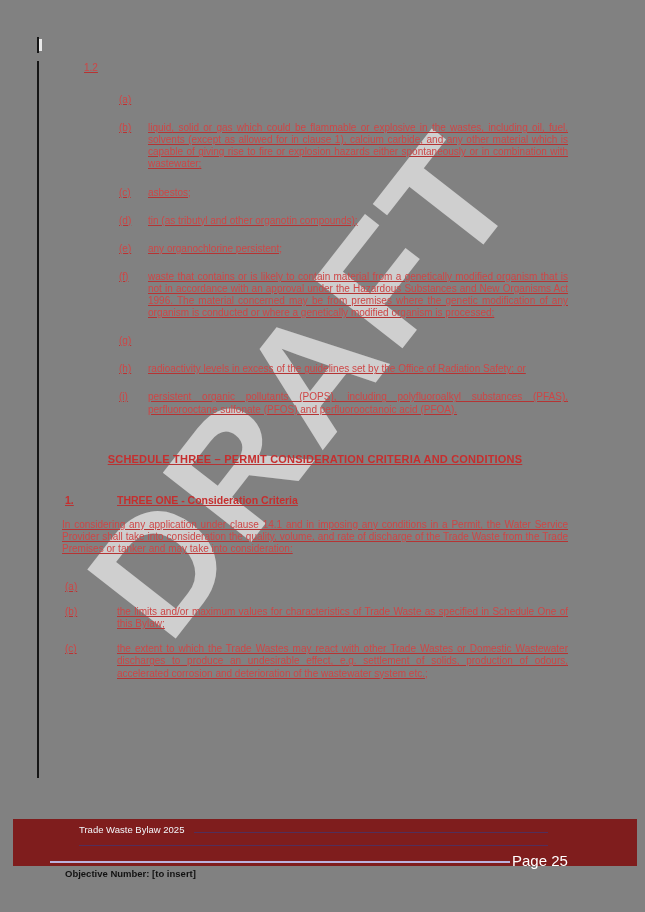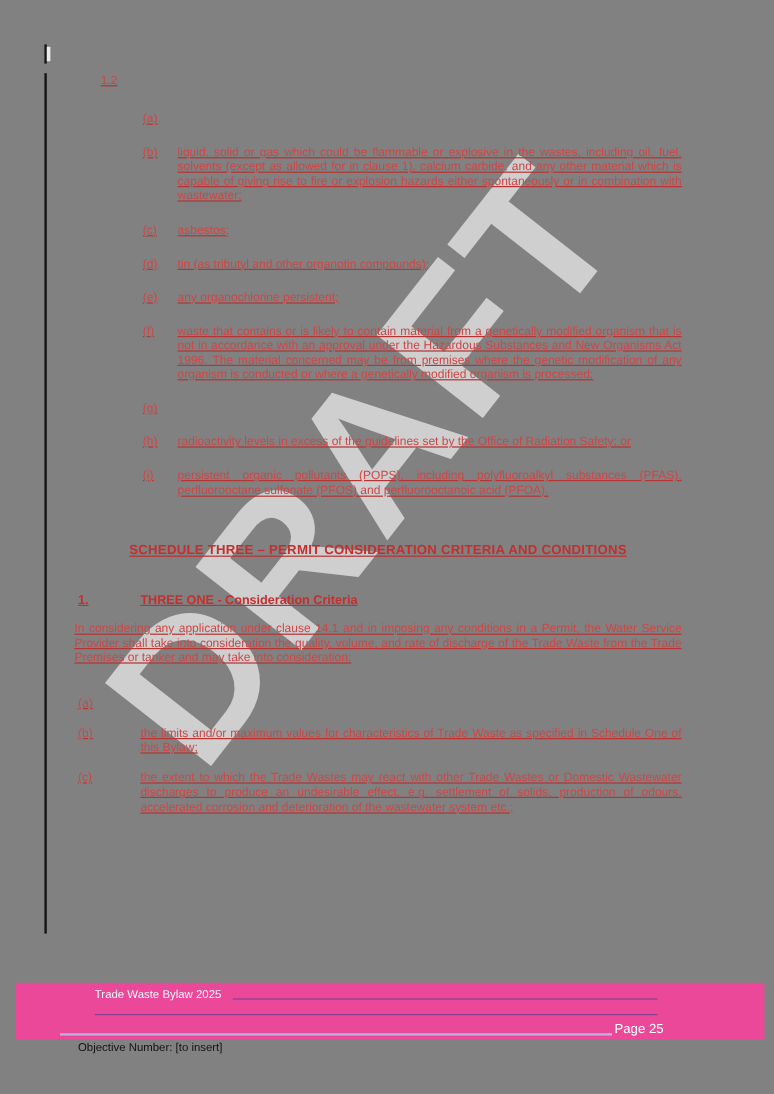--- a/index.html
+++ b/index.html
@@ -59,32 +59,32 @@
 
   .intro { margin-top:13px; text-align:justify; }
 
   .l-item { padding-left:3px; margin-top:13px; }
   .l-item.first { margin-top:26px; }
   .l-item .marker { flex:0 0 52px; }
 
   
   .footer-bar {
     position:absolute; left:13px; top:819px; width:624px; height:47px;
-    background:#ec4899; z-index:3;
+    background:#7f1d1d; z-index:3;
   }
   .f-title { position:absolute; left:66px; top:5px; color:#f2f6fa; font-size:9.5px; }
   .f-line  { position:absolute; height:1px; background:rgba(45,60,140,0.55); }
   .f-line.a { left:181px; top:13px; width:354px; }
   .f-line.b { left:66px;  top:26px; width:469px; }
   .f-line.c { left:37px; top:42px; width:460px; height:2px; background:#bcb2de; }
-  .f-page { position:absolute; left:499px; top:33px; color:#ffffff; font-size:11px; }
+  .f-page { position:absolute; left:499px; top:33px; color:#ffffff; font-size:15px; }
 
   .objective {
     position:absolute; left:65px; top:868px; z-index:3;
-    color:#121212; font-weight:normal; font-size:9.5px;
+    color:#121212; font-weight:bold; font-size:9.5px;
   }
 </style>
 </head>
 <body>
 
 <div class="change-bar seg1"></div>
 <div class="change-bar-white"></div>
 <div class="change-bar seg2"></div>
 
 <div class="watermark">

